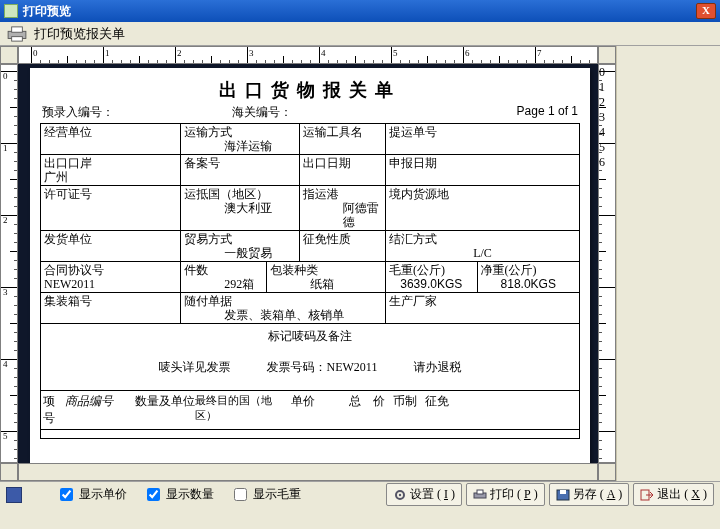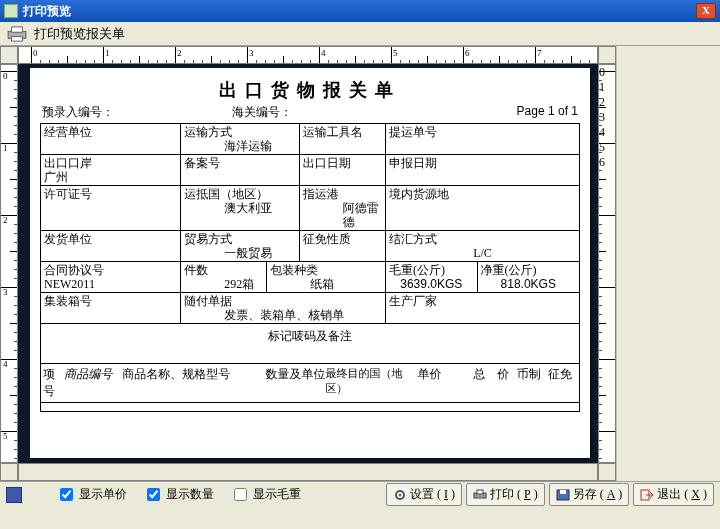--- a/index.html
+++ b/index.html
@@ -374,26 +374,28 @@
                 </td>
           <td colspan="2">
                   <span class="fld-lbl">生产厂家</span>
                 </td>
         </tr>
       </tbody>
           </table>
 
       <div class="notes">
         <div class="n1">标记唛码及备注</div>
+        <div class="n2">
+          <span>唛头详见发票</span>　　　<span>发票号码：</span><span>NEW2011</span>　　　<span>请办退税</span>
+        </div>
       </div>
 
       <div class="items-head">
         <span class="c-no">项号</span>
         <span class="c-code">商品编号</span>
-        <span class="c-name">商品名称、规格型号</span>
         <span class="c-qty">数量及单位</span>
         <span class="c-dest" style="width:90px;font-size:11px">最终目的国（地区）</span>
         <span class="c-price" style="width:30px">单价</span>
         <span class="c-total">总　价</span>
         <span class="c-cur">币制</span>
         <span class="c-tax">征免</span>
       </div>
       <div class="items-body">
         
         

